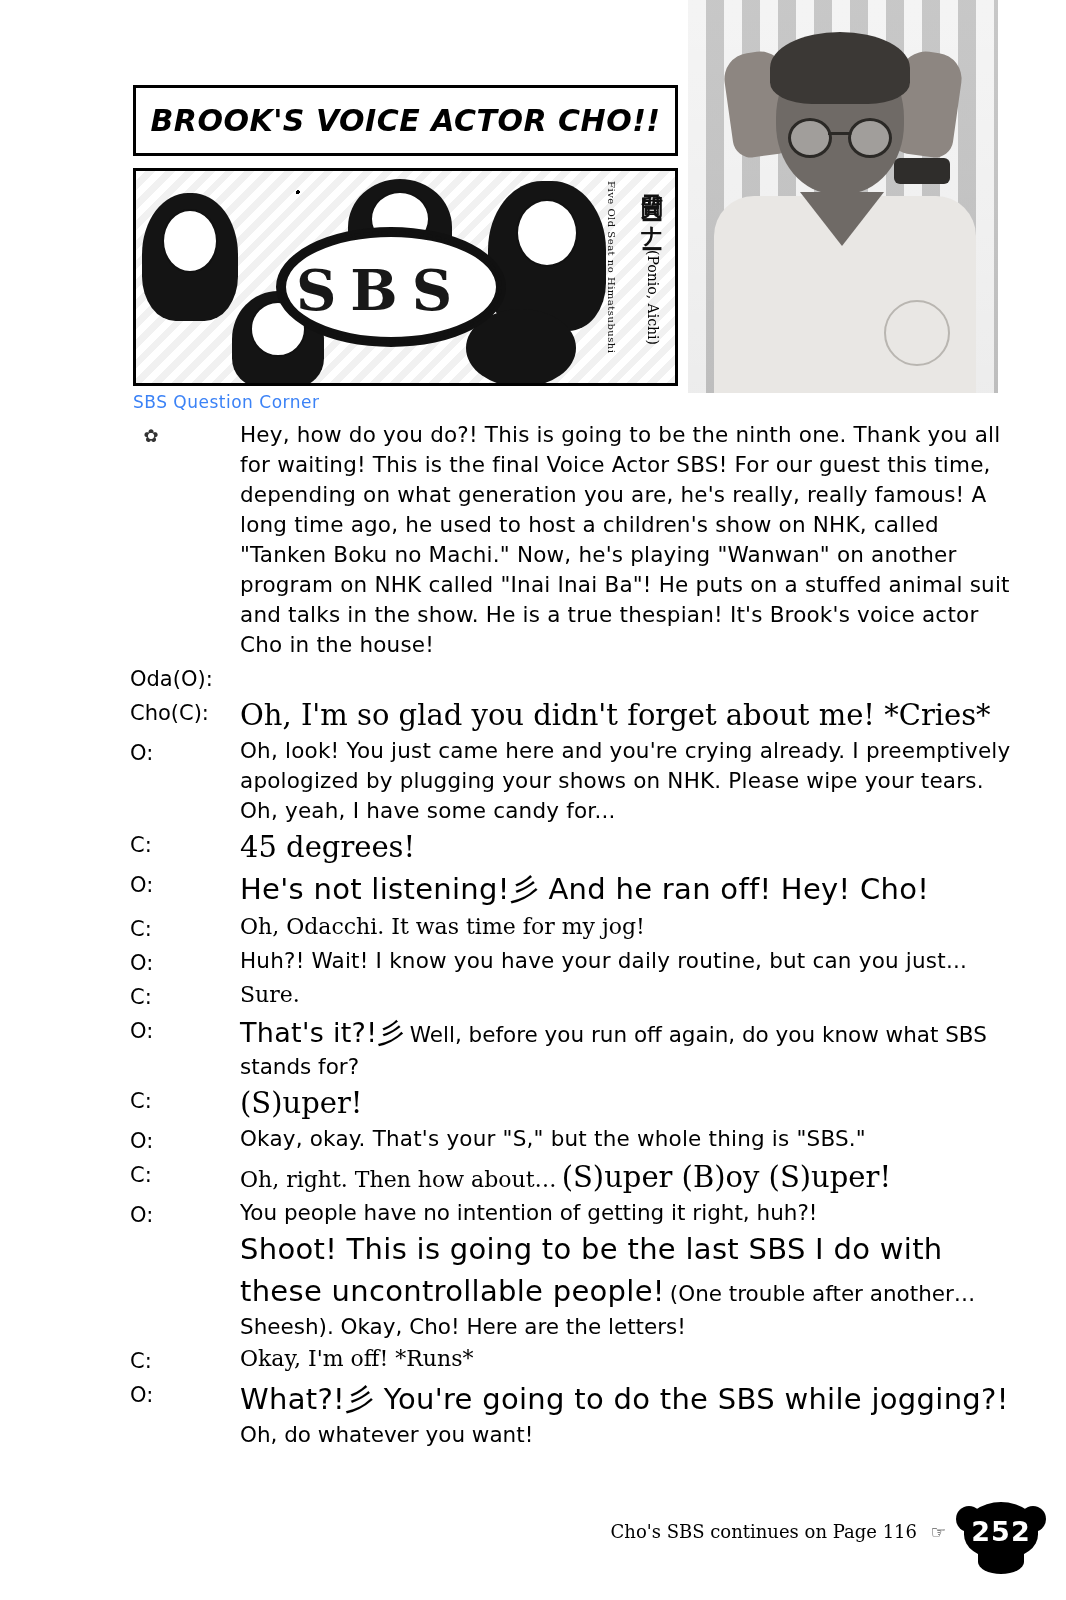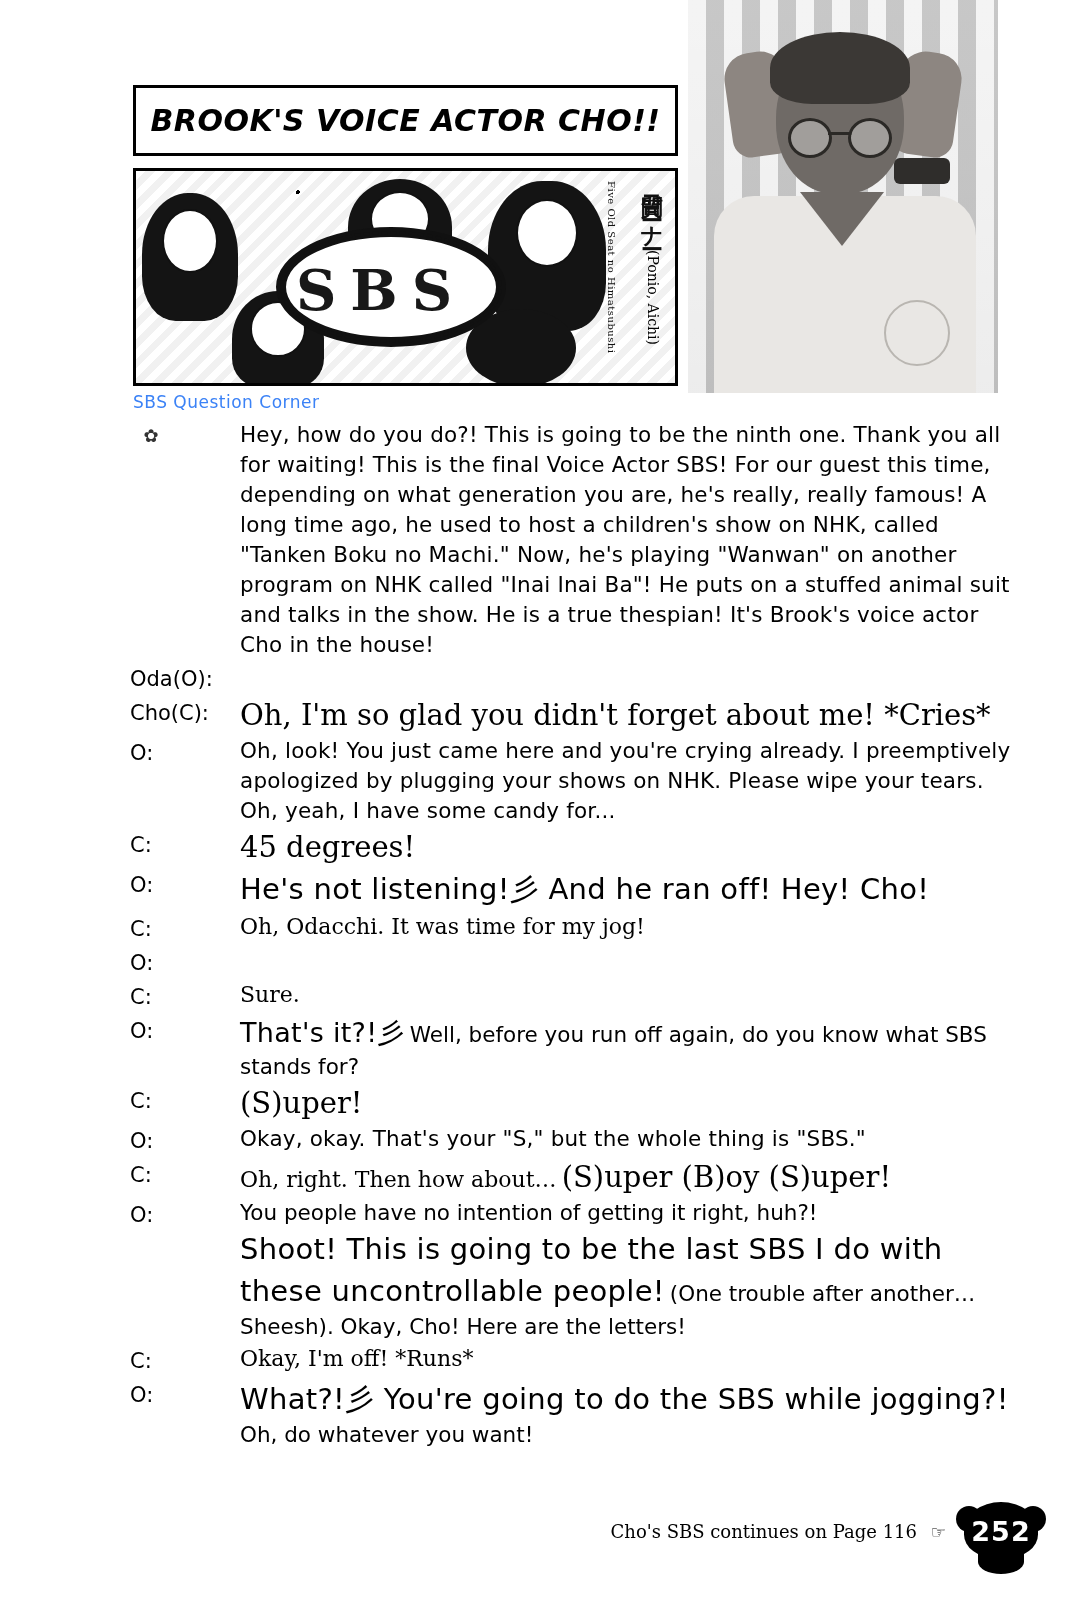--- a/index.html
+++ b/index.html
@@ -495,20 +495,21 @@
       <div class="lines hand-huge">He's not listening!彡 And he ran off! Hey! Cho!</div>
     </div>
 
     <div class="row gap">
       <div class="speaker">C:</div>
       <div class="lines serif-style">Oh, Odacchi. It was time for my jog!</div>
     </div>
 
     <div class="row">
       <div class="speaker">O:</div>
+      <div class="lines hand-style">Huh?! Wait! I know you have your daily routine, but can you just...</div>
     </div>
 
     <div class="row gap">
       <div class="speaker">C:</div>
       <div class="lines serif-style">Sure.</div>
     </div>
 
     <div class="row gap">
       <div class="speaker">O:</div>
       <div class="lines">

